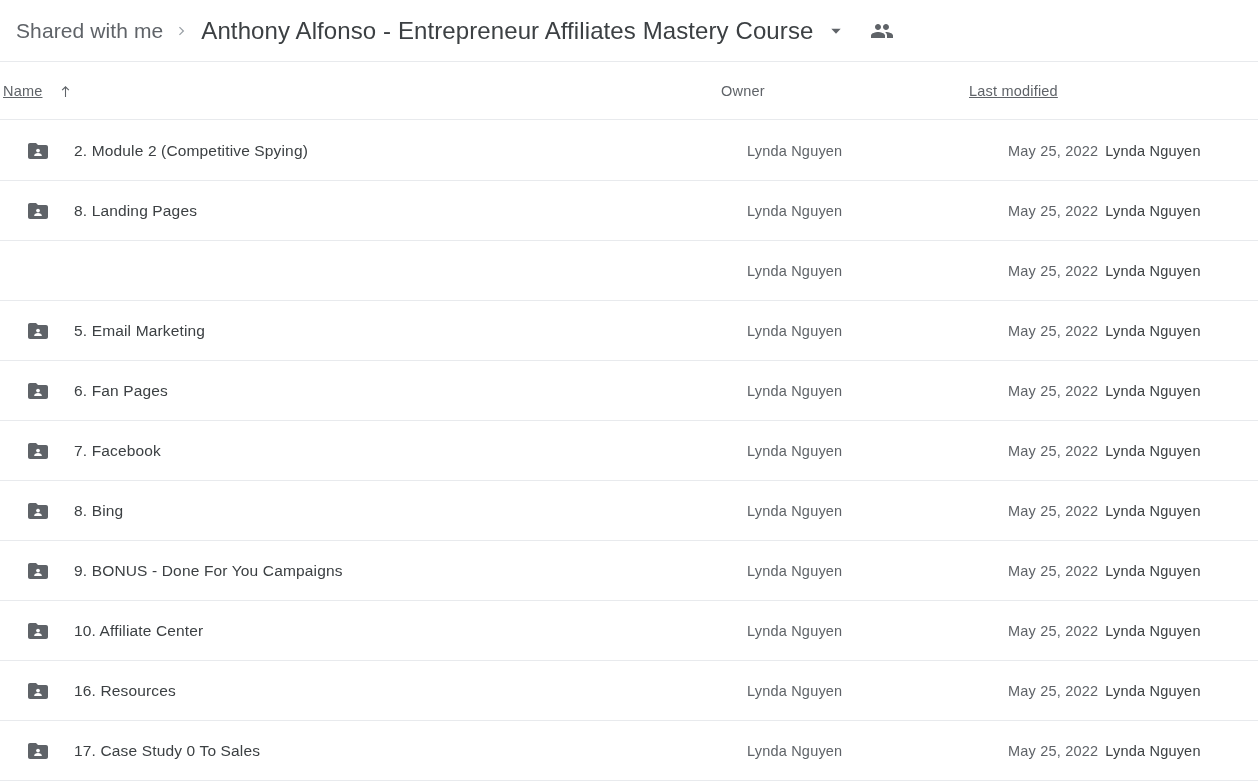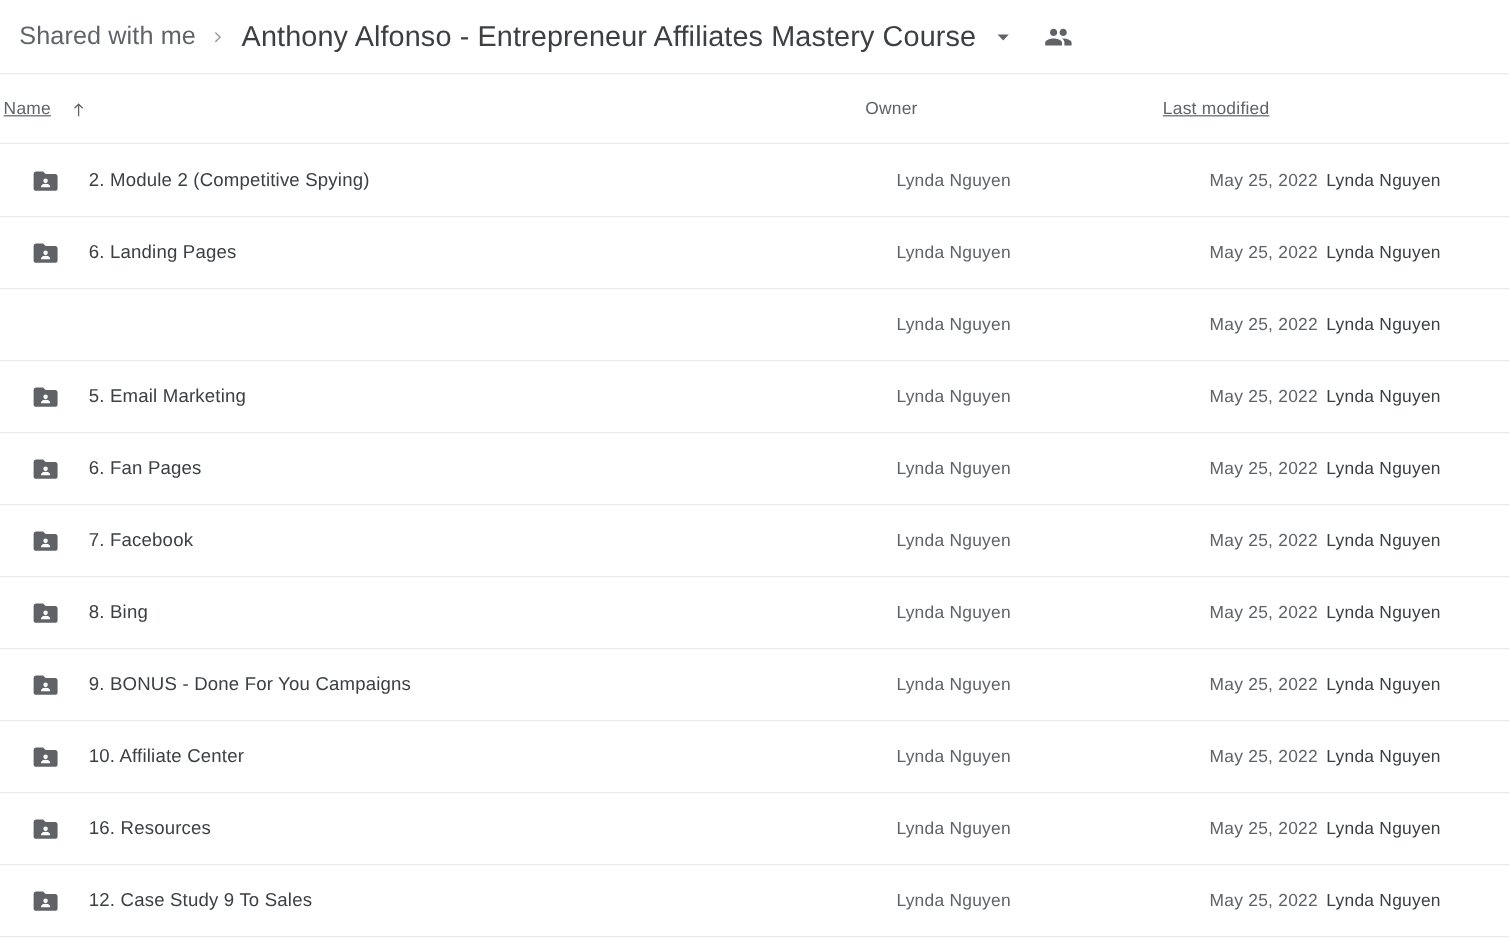--- a/index.html
+++ b/index.html
@@ -208,21 +208,21 @@
 
   <div class="row">
     <div class="cell cell-name">
       <span class="folder-icon">
         <svg width="24" height="24" viewBox="0 0 24 24" aria-hidden="true">
           <path d="M10 4H4c-1.1 0-1.99.9-1.99 2L2 18c0 1.1.9 2 2 2h16c1.1 0 2-.9 2-2V8c0-1.1-.9-2-2-2h-8l-2-2z" fill="#5f6368"></path>
           <circle cx="12" cy="11.6" r="1.85" fill="#ffffff"></circle>
           <path d="M12 14.1c-2.1 0-3.8 1.02-3.8 2.28V17h7.6v-.62c0-1.26-1.7-2.28-3.8-2.28z" fill="#ffffff"></path>
         </svg>
       </span>
-      <span class="file-name">6. Landing Pages</span>
+      <span class="file-name">8. Landing Pages</span>
     </div>
     <div class="cell cell-owner">
       <span>Lynda Nguyen</span>
     </div>
     <div class="cell cell-mod">
       <span class="mod-date">May 25, 2022</span>
       <span class="mod-user">Lynda Nguyen</span>
     </div>
   </div>
 
@@ -378,21 +378,21 @@
 
   <div class="row">
     <div class="cell cell-name">
       <span class="folder-icon">
         <svg width="24" height="24" viewBox="0 0 24 24" aria-hidden="true">
           <path d="M10 4H4c-1.1 0-1.99.9-1.99 2L2 18c0 1.1.9 2 2 2h16c1.1 0 2-.9 2-2V8c0-1.1-.9-2-2-2h-8l-2-2z" fill="#5f6368"></path>
           <circle cx="12" cy="11.6" r="1.85" fill="#ffffff"></circle>
           <path d="M12 14.1c-2.1 0-3.8 1.02-3.8 2.28V17h7.6v-.62c0-1.26-1.7-2.28-3.8-2.28z" fill="#ffffff"></path>
         </svg>
       </span>
-      <span class="file-name">12. Case Study 9 To Sales</span>
+      <span class="file-name">17. Case Study 0 To Sales</span>
     </div>
     <div class="cell cell-owner">
       <span>Lynda Nguyen</span>
     </div>
     <div class="cell cell-mod">
       <span class="mod-date">May 25, 2022</span>
       <span class="mod-user">Lynda Nguyen</span>
     </div>
   </div>
 </div>

